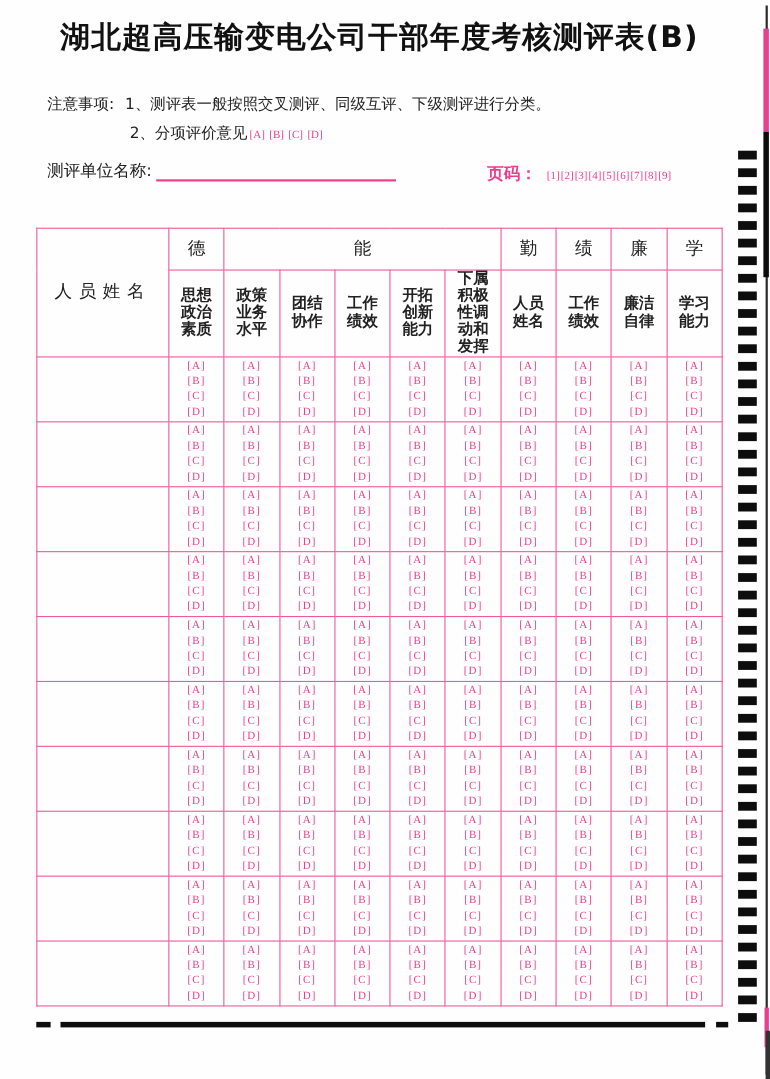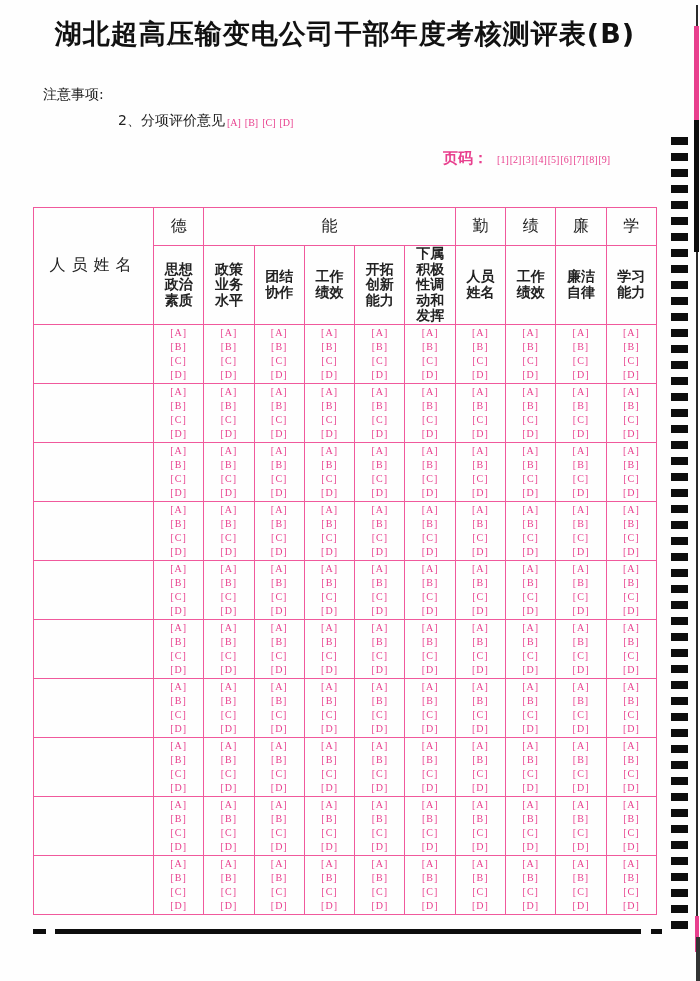--- a/index.html
+++ b/index.html
@@ -80,27 +80,32 @@
 </head>
 <body>
 
 <div id="page">
 
   <div id="title">湖北超高压输变电公司干部年度考核测评表(B)</div>
 
   <div id="notices">
     <div class="nrow">
       <span class="lead">注意事项:</span>
+      <span>1、测评表一般按照交叉测评、同级互评、下级测评进行分类。</span>
     </div>
     <div class="nrow indent">
       <span>2、分项评价意见</span>
       <span id="notice-bubbles"><span class="mini-bubble">[A]</span><span class="mini-bubble">[B]</span><span class="mini-bubble">[C]</span><span class="mini-bubble">[D]</span></span>
     </div>
   </div>
 
+  <div id="unit-row">
+    <span>测评单位名称:</span>
+    <span id="unit-underline"></span>
+  </div>
 
   <div id="pagecode">
     <span class="pclabel">页码：</span>
     <span class="pcopts" id="pagecode-options"><span>[1]</span><span>[2]</span><span>[3]</span><span>[4]</span><span>[5]</span><span>[6]</span><span>[7]</span><span>[8]</span><span>[9]</span></span>
   </div>
 
 
   <table id="eval-table">
     <colgroup id="eval-colgroup">
         <col class="name-col">

